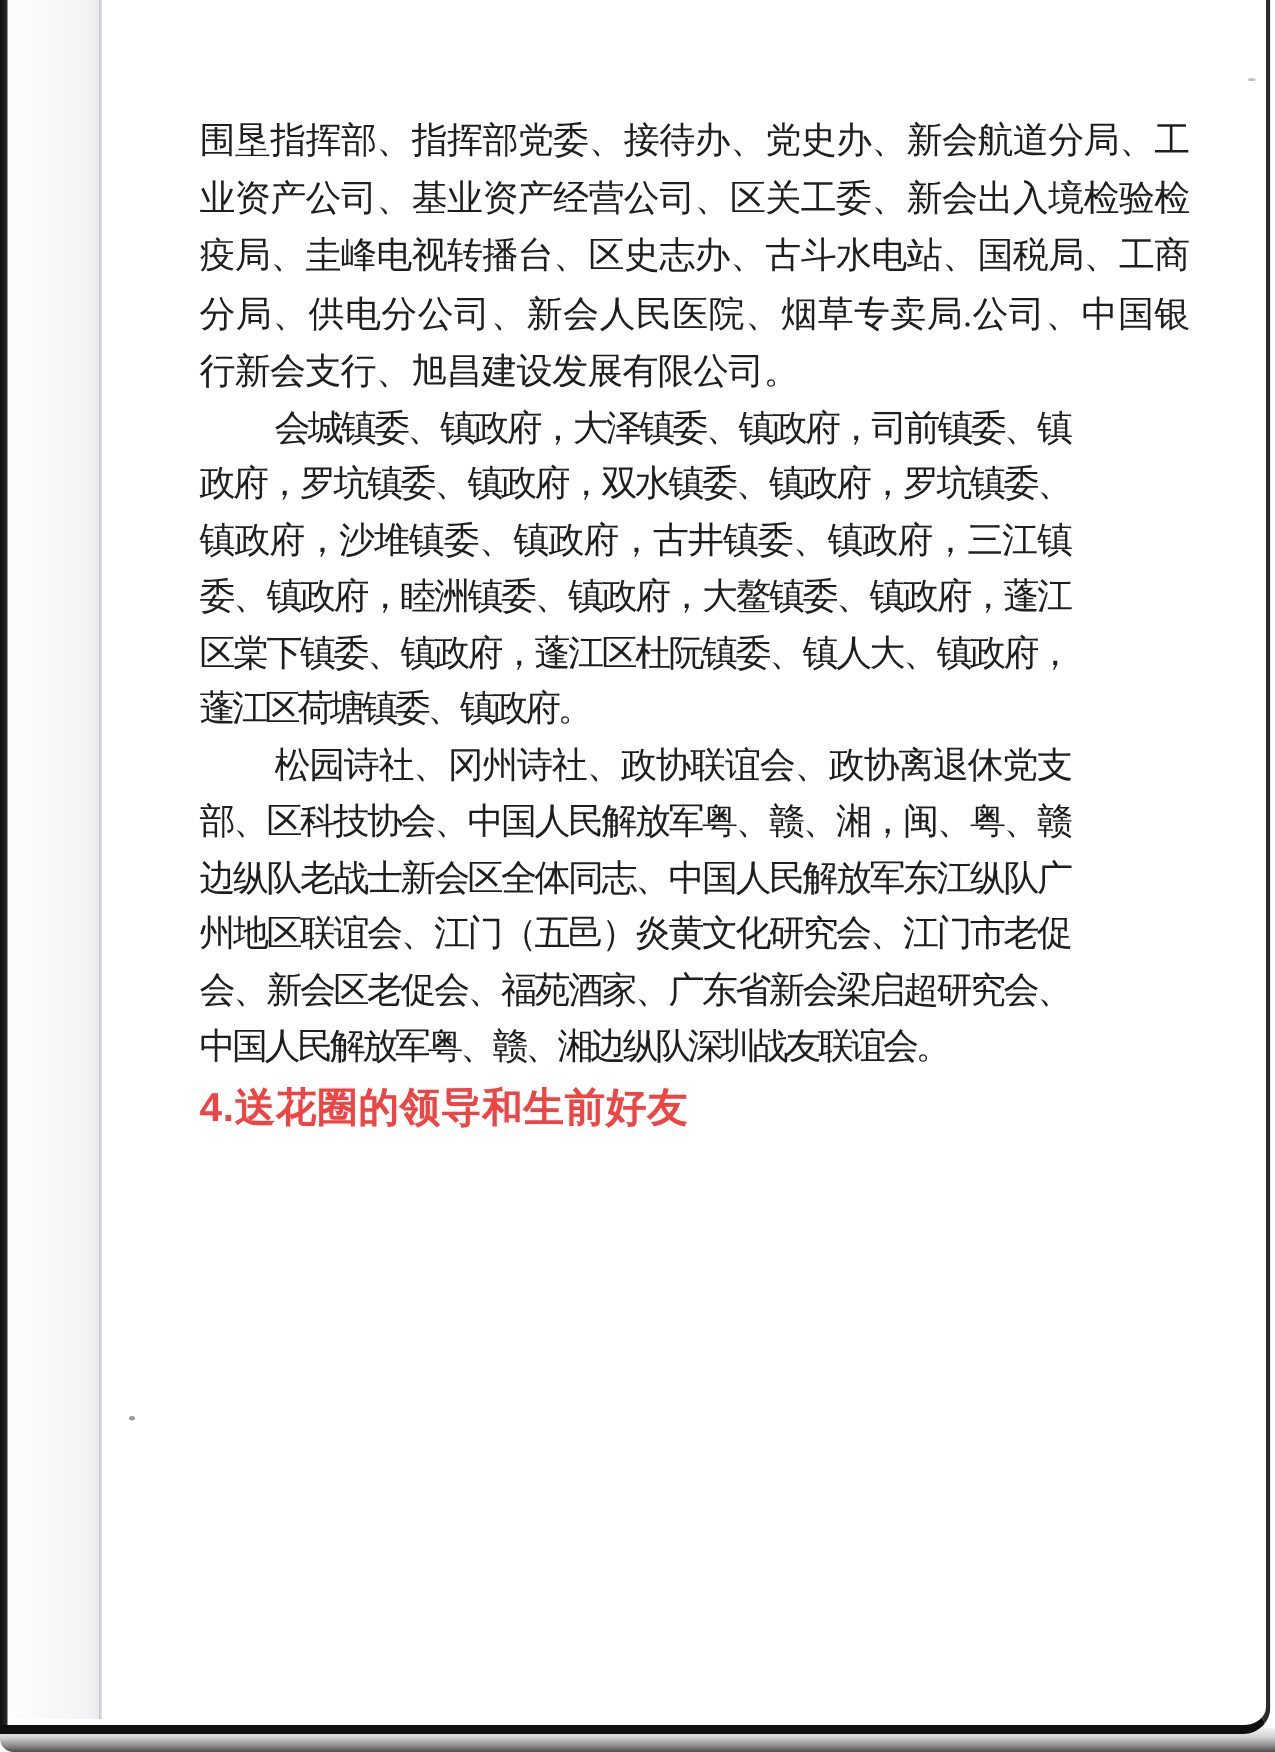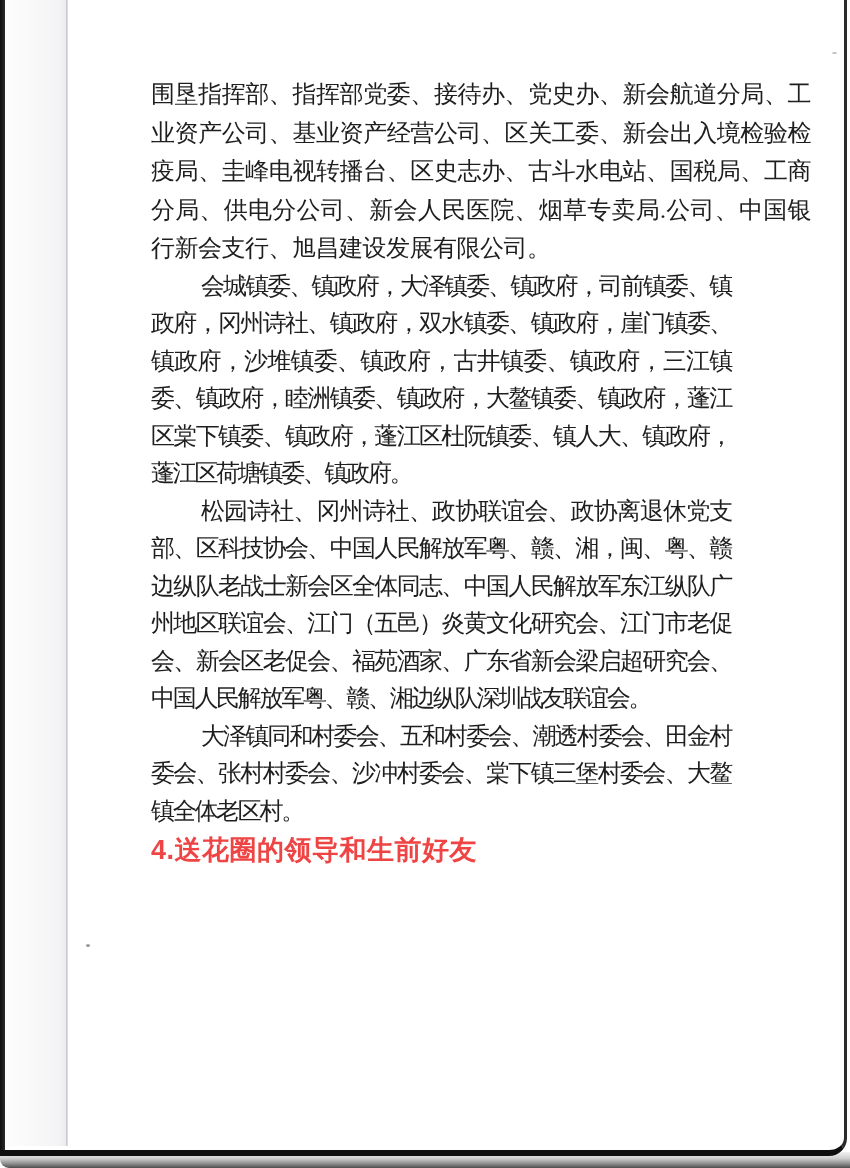--- a/index.html
+++ b/index.html
@@ -40,21 +40,21 @@
     border-bottom-left-radius: 9px;
     z-index: 1;
   }
   .speck-1 { position: absolute; left: 86px; top: 944px; width: 4px; height: 3px;
              background: #9a9a9a; border-radius: 50%; z-index: 2; }
   .speck-2 { position: absolute; left: 832px; top: 52px; width: 5px; height: 2px;
              background: #c0c0c4; border-radius: 50%; z-index: 2; }
 
   
   .content {
-    position: absolute; left: 151px; top: 75px; width: 665px;
+    position: absolute; left: 133px; top: 75px; width: 665px;
     color: #1e1e1e;
     z-index: 6;
   }
   .content p, .content h2 { margin: 0; padding: 0; }
 
   .para {
     text-align: justify;
     text-justify: inter-ideograph;
   }
   .p-full {                       
@@ -90,21 +90,20 @@
 <div class="fold-line"></div>
 <div class="edge-left"></div>
 <div class="bottom-band"></div>
 <div class="page-frame"></div>
 <div class="speck-1"></div>
 <div class="speck-2"></div>
 
 <div class="content">
   <p class="para p-full">围垦指挥部、指挥部党委、接待办、党史办、新会航道分局、工业资产公司、基业资产经营公司、区关工委、新会出入境检验检疫局、圭峰电视转播台、区史志办、古斗水电站、国税局、工商分局、供电分公司、新会人民医院、烟草专卖局.公司、中国银行新会支行、旭昌建设发展有限公司。</p>
 
-  <p class="para p-body p-towns">会城镇委、镇政府，大泽镇委、镇政府，司前镇委、镇政府，冈州诗社、镇政府，双水镇委、镇政府，崖门镇委、镇政府，沙堆镇委、镇政府，古井镇委、镇政府，三江镇委、镇政府，睦洲镇委、镇政府，大鳌镇委、镇政府，蓬江区棠下镇委、镇政府，蓬江区杜阮镇委、镇人大、镇政府，蓬江区荷塘镇委、镇政府。</p>
+  <p class="para p-body p-towns">会城镇委、镇政府，大泽镇委、镇政府，司前镇委、镇政府，罗坑镇委、镇政府，双水镇委、镇政府，罗坑镇委、镇政府，沙堆镇委、镇政府，古井镇委、镇政府，三江镇委、镇政府，睦洲镇委、镇政府，大鳌镇委、镇政府，蓬江区棠下镇委、镇政府，蓬江区杜阮镇委、镇人大、镇政府，蓬江区荷塘镇委、镇政府。</p>
 
   <p class="para p-body p-assoc">松园诗社、冈州诗社、政协联谊会、政协离退休党支部、区科技协会、中国人民解放军粤、赣、湘，闽、粤、赣边纵队老战士新会区全体同志、中国人民解放军东江纵队广州地区联谊会、江门（五邑）炎黄文化研究会、江门市老促会、新会区老促会、福苑酒家、广东省新会梁启超研究会、中国人民解放军粤、赣、湘边纵队深圳战友联谊会。</p>
 
-  <p class="para p-body p-village">大泽镇同和村委会、五和村委会、潮透村委会、田金村委会、张村村委会、沙冲村委会、棠下镇三堡村委会、大鳌镇全体老区村。</p>
 
   <h2 class="section-heading">4.送花圈的领导和生前好友</h2>
 
 </div>
 
 </body></html>

